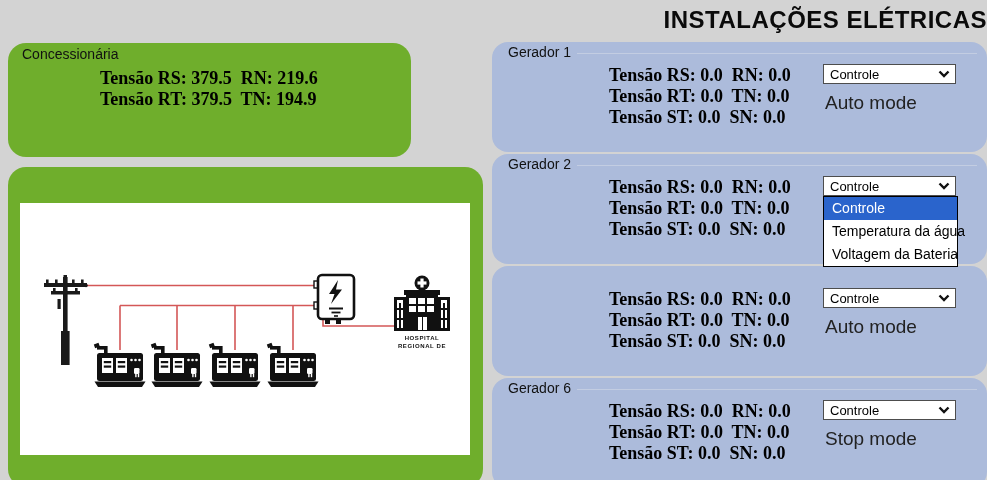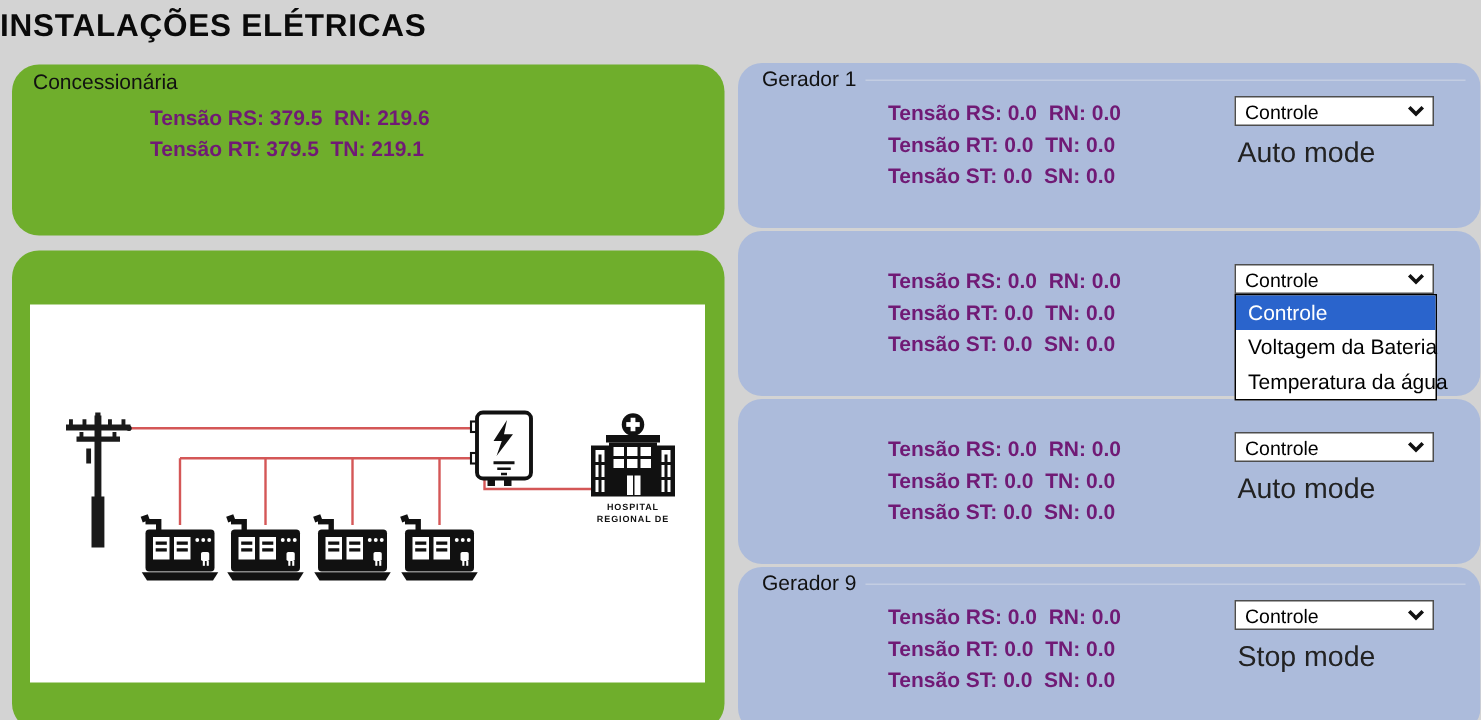--- a/index.html
+++ b/index.html
@@ -3,53 +3,53 @@
 <meta charset="utf-8">
 <style>
   html,body{margin:0;padding:0;}
   body{
     width:987px;height:480px;overflow:hidden;position:relative;
     background:#d3d3d3;
     font-family:"Liberation Sans",sans-serif;
     -webkit-font-smoothing:antialiased;
   }
   .title{
-    position:absolute;left:0;top:6px;width:987px;text-align:left;
-    font-size:21px;font-weight:bold;color:#0a0a0a;letter-spacing:.5px;
+    position:absolute;left:0;top:6px;width:987px;text-align:right;
+    font-size:24px;font-weight:bold;color:#0a0a0a;letter-spacing:.5px;
   }
   .panel{position:absolute;box-sizing:border-box;}
   .green{background:#6fae2c;border-radius:18px;}
-  .con-panel{left:8px;top:43px;width:475px;height:114px;}
+  .con-panel{left:8px;top:43px;width:403px;height:114px;}
   .diagram-panel{left:8px;top:167px;width:475px;height:320px;}
   .panel-label{
     position:absolute;left:14px;top:3px;font-size:14px;color:#111;
   }
   .mono-block{position:absolute;}
   .mono-row{
-    font-family:Liberation Sans, sans-serif;font-weight:bold;
-    font-size:14px;line-height:21px;color:#701a75;white-space:pre;
+    font-family:Liberation Serif, serif;font-weight:bold;
+    font-size:18px;line-height:21px;color:#000000;white-space:pre;
   }
   .con-readings{left:92px;top:25px;}
   .white-area{
     position:absolute;left:12px;top:36px;width:450px;height:252px;
     background:#ffffff;
   }
   
   .right-col{position:absolute;left:492px;top:42px;width:495px;}
   .gen-panel{
     position:relative;width:495px;height:110px;margin-bottom:2px;
     background:#acbbdb;border-radius:16px;
   }
   .gen-label-row{
     position:absolute;left:16px;right:10px;top:2px;
     display:flex;align-items:center;gap:6px;
   }
   .gen-label{font-size:14px;color:#111;white-space:nowrap;}
   .gen-label-line{flex:1;border-top:1px solid #c3cde2;height:0;margin-top:2px;}
-  .gen-readings{left:100px;top:23px;}
+  .gen-readings{left:117px;top:23px;}
   .select{
     position:absolute;left:331px;top:22px;width:133px;height:20px;
     background:#ffffff;border:1.5px solid #4d4d4d;box-sizing:border-box;
     display:flex;align-items:center;justify-content:space-between;
     padding:0 5px 0 6px;cursor:default;
   }
   .select-value{font-size:13px;color:#000;}
   .chevron{width:12px;height:8px;flex:0 0 auto;}
   .mode-text{position:absolute;left:333px;top:50px;font-size:19px;color:#222;}
   .dropdown-list{
@@ -66,21 +66,21 @@
 </style>
 </head>
 <body>
 
 <div class="title">INSTALAÇÕES ELÉTRICAS</div>
 
 <div class="panel green con-panel">
   <div class="panel-label">Concessionária</div>
   <div class="mono-block con-readings">
     <div class="mono-row">Tensão RS: 379.5  RN: 219.6</div>
-    <div class="mono-row">Tensão RT: 379.5  TN: 219.1</div>
+    <div class="mono-row">Tensão RT: 379.5  TN: 194.9</div>
   </div>
 </div>
 
 <div class="panel green diagram-panel">
   <div class="white-area">
     <svg width="450" height="252" viewBox="0 0 450 252">
 
       <g stroke="#d45757" stroke-width="1.6" fill="none">
         <line x1="66" y1="82.5" x2="296" y2="82.5"></line>
         <line x1="100" y1="102.5" x2="296" y2="102.5"></line>
@@ -191,56 +191,60 @@
     <div class="select">
       <span class="select-value">Controle</span>
       <svg class="chevron" viewBox="0 0 12 8">
         <polyline points="1.5,1.5 6,6 10.5,1.5" fill="none" stroke="#111" stroke-width="2.4"></polyline>
       </svg>
     </div>
     <div class="mode-text">Auto mode</div>
   </div>
 
   <div class="gen-panel">
+    <div class="gen-label-row">
+      <span class="gen-label">Gerador 2</span>
+      <span class="gen-label-line"></span>
+    </div>
     <div class="mono-block gen-readings">
       <div class="mono-row">Tensão RS: 0.0  RN: 0.0</div>
       <div class="mono-row">Tensão RT: 0.0  TN: 0.0</div>
       <div class="mono-row">Tensão ST: 0.0  SN: 0.0</div>
     </div>
     <div class="select">
       <span class="select-value">Controle</span>
       <svg class="chevron" viewBox="0 0 12 8">
         <polyline points="1.5,1.5 6,6 10.5,1.5" fill="none" stroke="#111" stroke-width="2.4"></polyline>
       </svg>
     </div>
     <div class="dropdown-list">
       <div class="option selected">Controle</div>
+      <div class="option">Temperatura da água</div>
       <div class="option">Voltagem da Bateria</div>
-      <div class="option">Temperatura da água</div>
     </div>
   </div>
 
   <div class="gen-panel">
     <div class="mono-block gen-readings">
       <div class="mono-row">Tensão RS: 0.0  RN: 0.0</div>
       <div class="mono-row">Tensão RT: 0.0  TN: 0.0</div>
       <div class="mono-row">Tensão ST: 0.0  SN: 0.0</div>
     </div>
     <div class="select">
       <span class="select-value">Controle</span>
       <svg class="chevron" viewBox="0 0 12 8">
         <polyline points="1.5,1.5 6,6 10.5,1.5" fill="none" stroke="#111" stroke-width="2.4"></polyline>
       </svg>
     </div>
     <div class="mode-text">Auto mode</div>
   </div>
 
   <div class="gen-panel">
     <div class="gen-label-row">
-      <span class="gen-label">Gerador 9</span>
+      <span class="gen-label">Gerador 6</span>
       <span class="gen-label-line"></span>
     </div>
     <div class="mono-block gen-readings">
       <div class="mono-row">Tensão RS: 0.0  RN: 0.0</div>
       <div class="mono-row">Tensão RT: 0.0  TN: 0.0</div>
       <div class="mono-row">Tensão ST: 0.0  SN: 0.0</div>
     </div>
     <div class="select">
       <span class="select-value">Controle</span>
       <svg class="chevron" viewBox="0 0 12 8">

